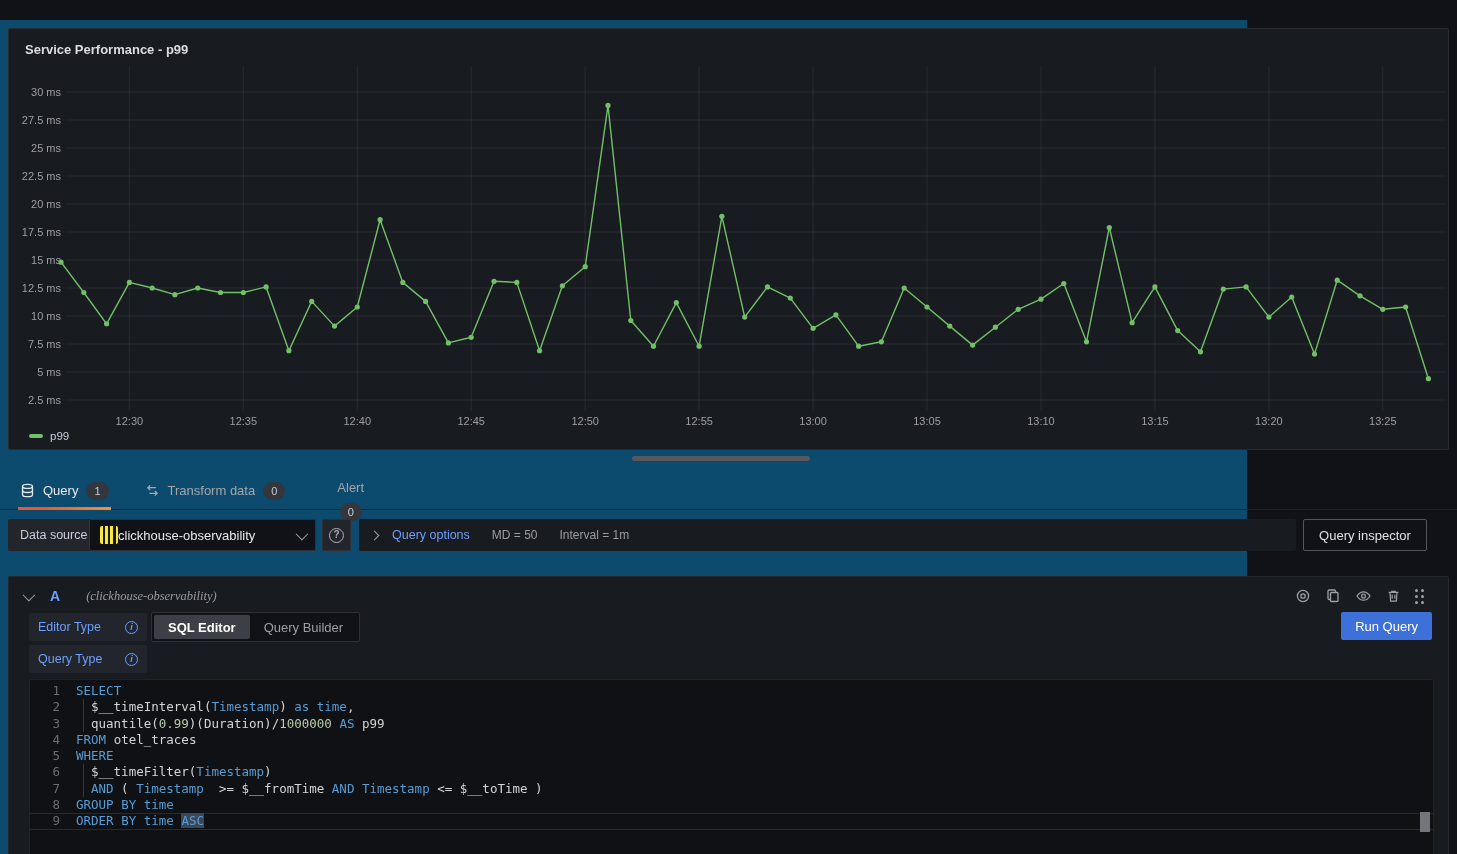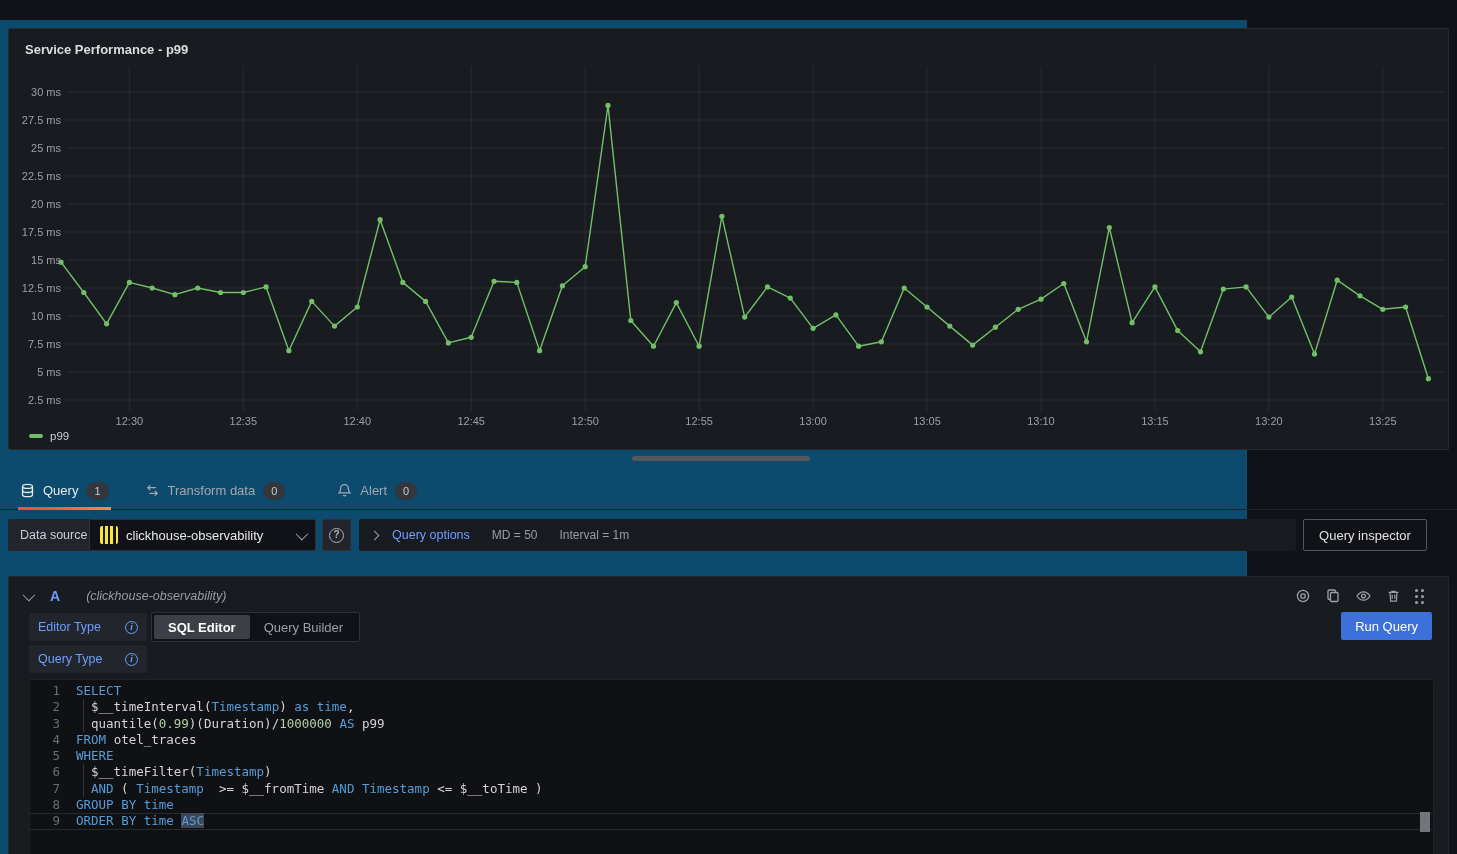--- a/index.html
+++ b/index.html
@@ -20,36 +20,36 @@
   .hscroll { position:absolute; left:632px; top:436px; width:178px; height:5px; border-radius:3px;
     background:#57585d; }
 
   
   .tabsbar { position:absolute; left:0; top:452px; width:1457px; height:38px;
     border-bottom:1px solid #202228; display:flex; align-items:center; }
   .tab { position:relative; height:38px; display:flex; align-items:center; gap:8px; padding:0 6px;
     cursor:pointer; font-size:13px; }
   .tab.query { margin-left:14px; }
   .tab.transform { margin-left:24px; }
-  .tab.alert { margin-left:40px; }
+  .tab.alert { margin-left:40px;flex-direction:column; }
   .tab .tlabel { font-weight:500; color:#a5a7ad; }
   .tab.active .tlabel { color:#e8e9ea; }
   .tab .badge { background:#34363d; color:#c9cacd; font-size:11px; line-height:18px; height:18px;
     padding:0 8px; border-radius:10px; }
   .tab.active::after { content:""; position:absolute; left:4px; right:4px; bottom:0; height:3px;
     background:linear-gradient(90deg, var(--accent) 30%, #fb8c3a 99%); }
   .tab svg { stroke:#a5a7ad; fill:none; stroke-width:1.4; }
   .tab.active svg { stroke:#e8e9ea; }
 
   
   .dsrow { position:absolute; left:0; top:499px; width:1457px; height:32px; }
   .ds-label { position:absolute; left:8px; top:0; height:32px; display:flex; align-items:center;
     padding:16px 12px; background:#22252b; border-radius:2px 0 0 2px; font-size:12.5px; color:#ccccdc; }
   .ds-picker { position:absolute; left:89px; top:0; width:227px; height:32px; background:#111217;
-    border:1px solid #2f3136; border-radius:2px; display:flex; align-items:center; gap:8px;
+    border:1px solid #2f3136; border-radius:2px; display:flex; align-items:center; gap:0;
     padding:0 10px; cursor:pointer; }
   .ch-logo { width:18px; height:18px; border-radius:2px; flex:0 0 auto;
     background:repeating-linear-gradient(90deg,#f9e83c 0 2.6px,#15171c 2.6px 5.2px); }
   .ds-name { font-size:13px; color:#e8e9ea; flex:1; white-space:nowrap; overflow:hidden; }
   .chev { width:9px; height:9px; border-right:1.6px solid #9da0a8; border-bottom:1.6px solid #9da0a8;
     transform:rotate(45deg) translateY(-2px); flex:0 0 auto; }
   .ds-help { position:absolute; left:322px; top:0; width:29px; height:32px; background:#22252b;
     border:1px solid #2f3136; border-radius:2px; display:flex; align-items:center; justify-content:center;
     cursor:pointer; }
   .qmark { width:15px; height:15px; border:1.3px solid #aeb0b5; border-radius:50%; color:#aeb0b5;
@@ -63,21 +63,21 @@
   .btn-secondary { position:absolute; left:1303px; top:0; width:124px; height:32px; background:transparent;
     border:1px solid #55565c; border-radius:2px; color:#e0e1e3; font-size:13px; font-weight:500;
     display:flex; align-items:center; justify-content:center; cursor:pointer; }
 
   
   .card { position:absolute; left:8px; top:556px; width:1441px; height:298px; background:#181b1f;
     border:1px solid rgba(204,204,220,.07); border-radius:2px; }
   .qhead { position:absolute; left:0; top:4px; width:100%; height:30px; display:flex; align-items:center; }
   .qhead .collapse { margin-left:14px; cursor:pointer; }
   .refid { margin-left:18px; color:var(--link); font-size:14px; font-weight:600; cursor:pointer; }
-  .dshint { margin-left:26px; color:#9a9ca2; font-size:12.5px; font-style:italic; }
+  .dshint { margin-left:26px; color:#9a9ca2; font-size:12.5px; font-style:italic;font-family:Liberation Serif, serif; }
   .hicons { margin-left:auto; margin-right:24px; display:flex; align-items:center; gap:14px; }
   .hicon { cursor:pointer; display:flex; align-items:center; }
   .hicon svg { stroke:#9da0a8; fill:none; stroke-width:1.3; }
   .grip { display:grid; grid-template-columns:3px 3px; grid-gap:3px; cursor:grab; }
   .grip i { width:3px; height:3px; border-radius:50%; background:#9da0a8; }
 
   .rowline { position:absolute; left:20px; display:flex; align-items:center; }
   .chip { width:118px; height:28px; background:#22252b; border-radius:2px; display:flex;
     align-items:center; justify-content:space-between; padding:0 9px; color:var(--link);
     font-size:12.5px; }

